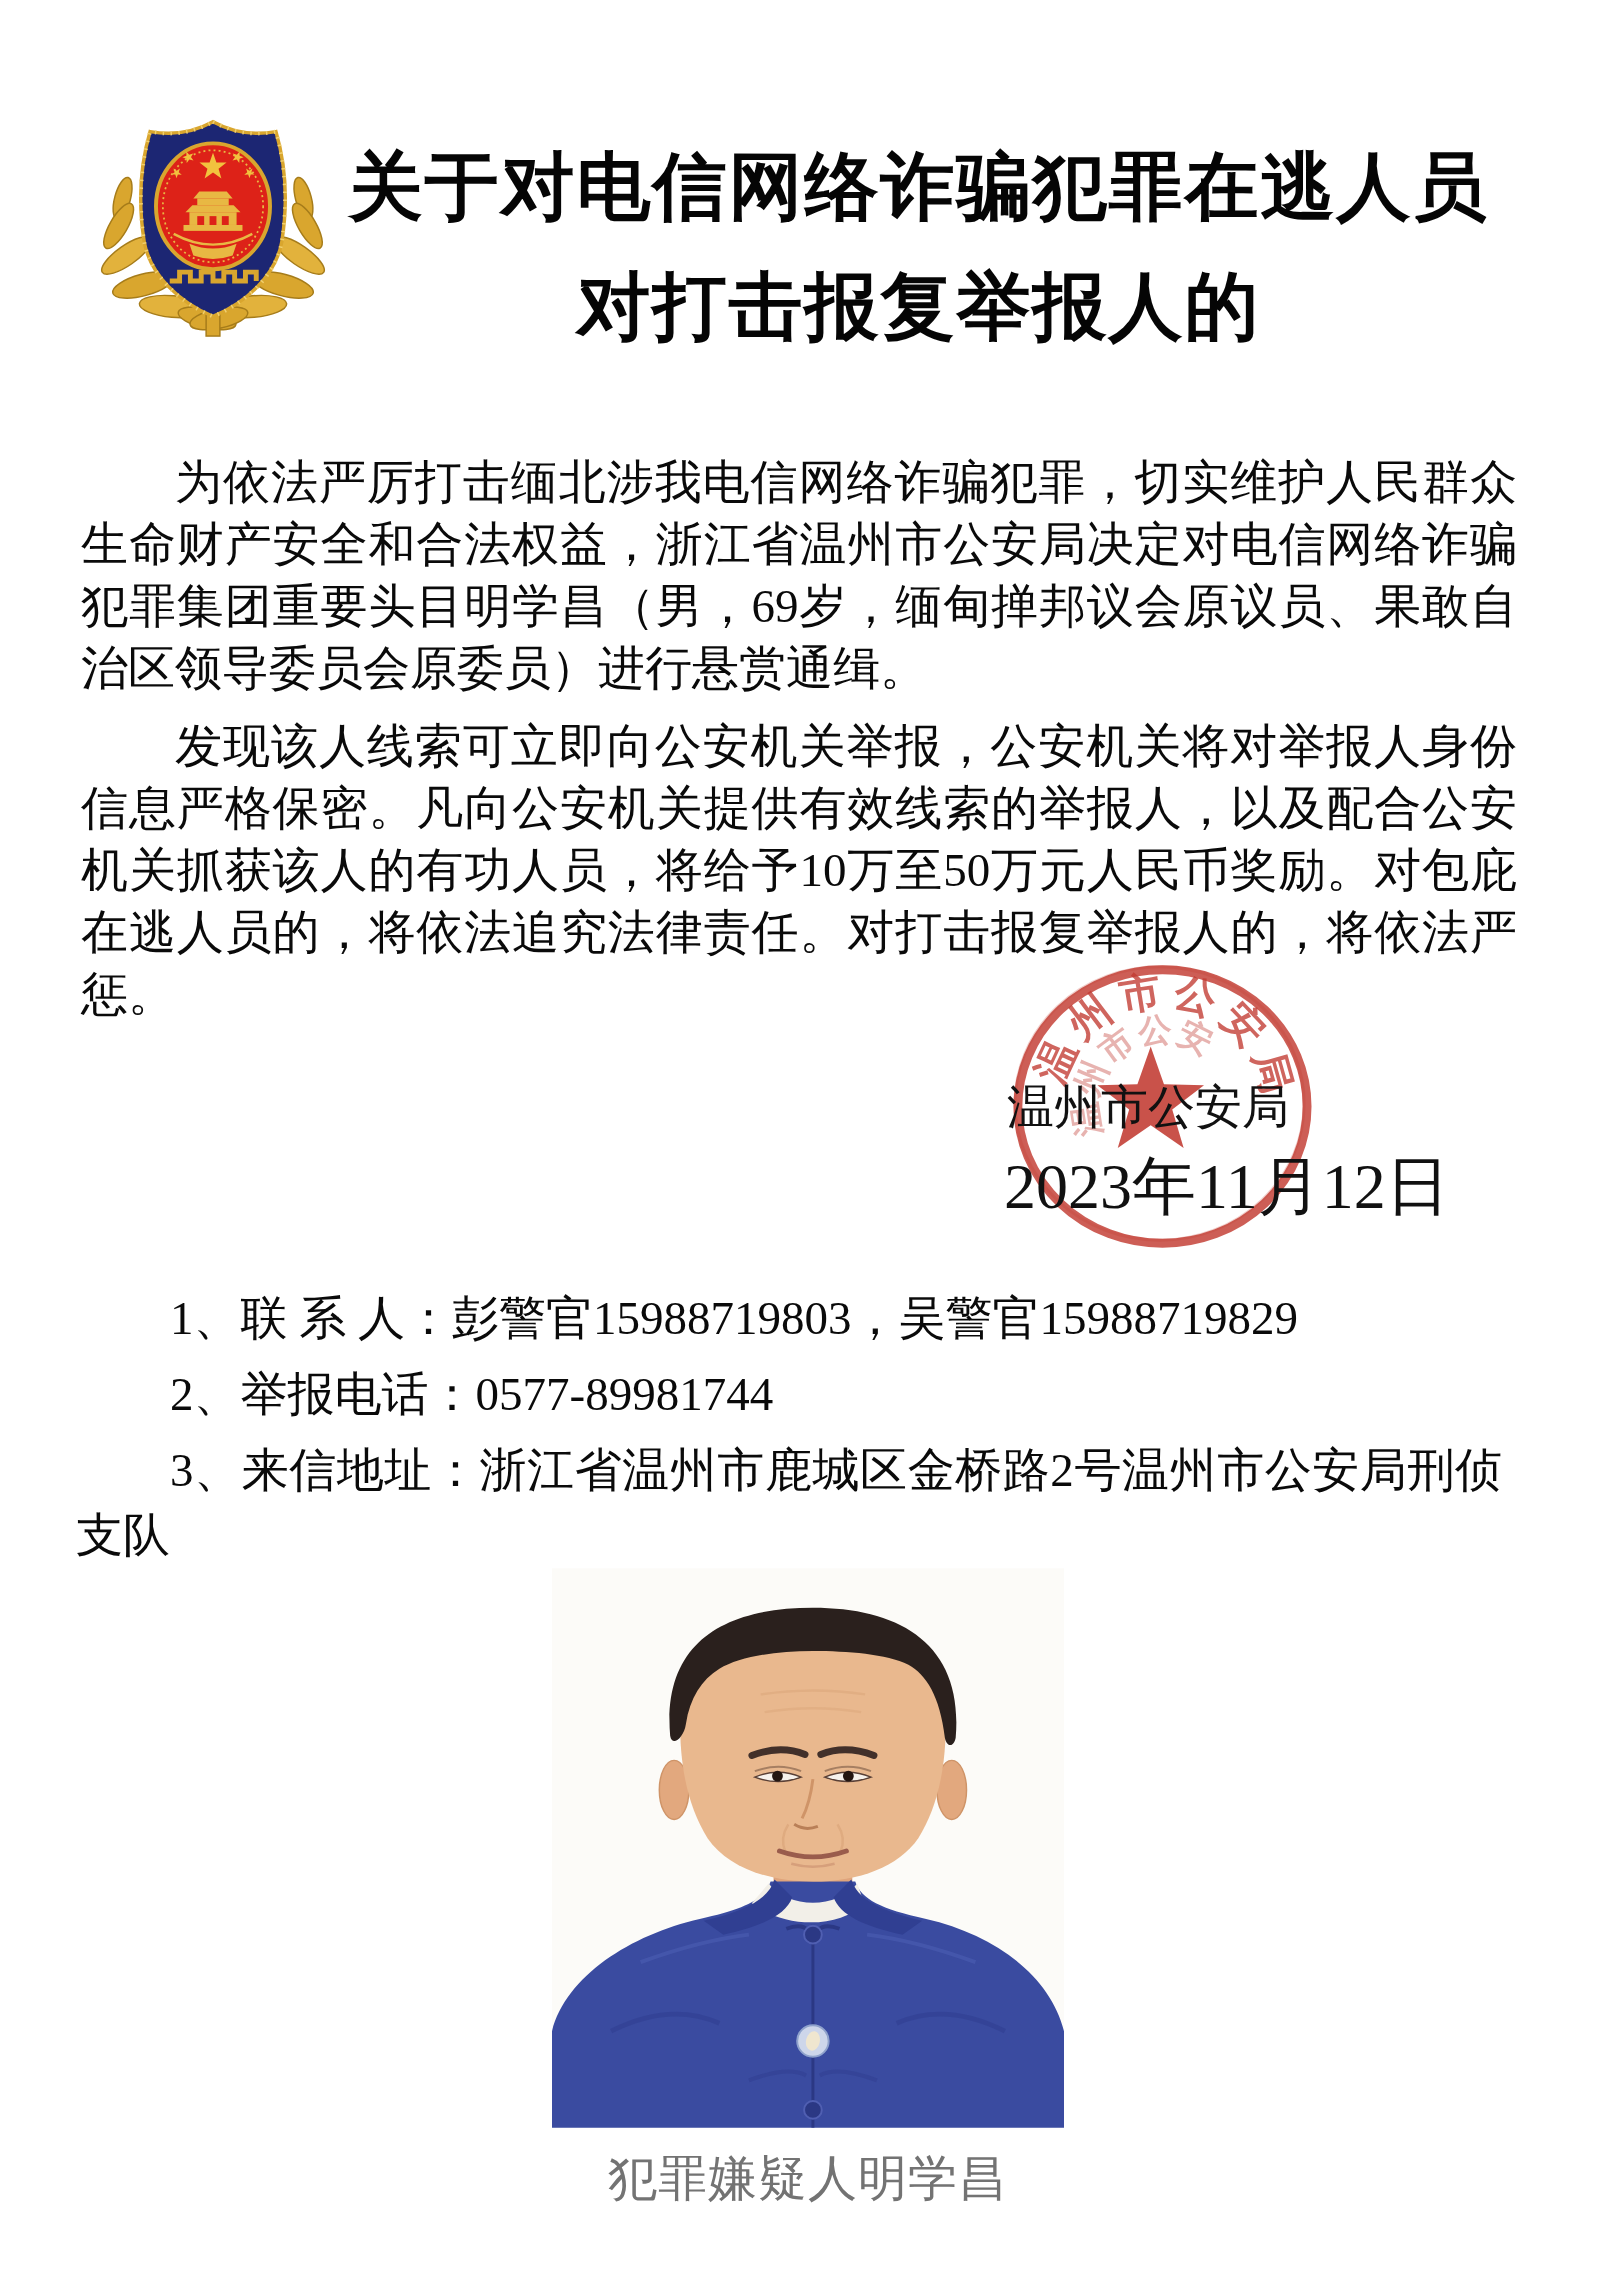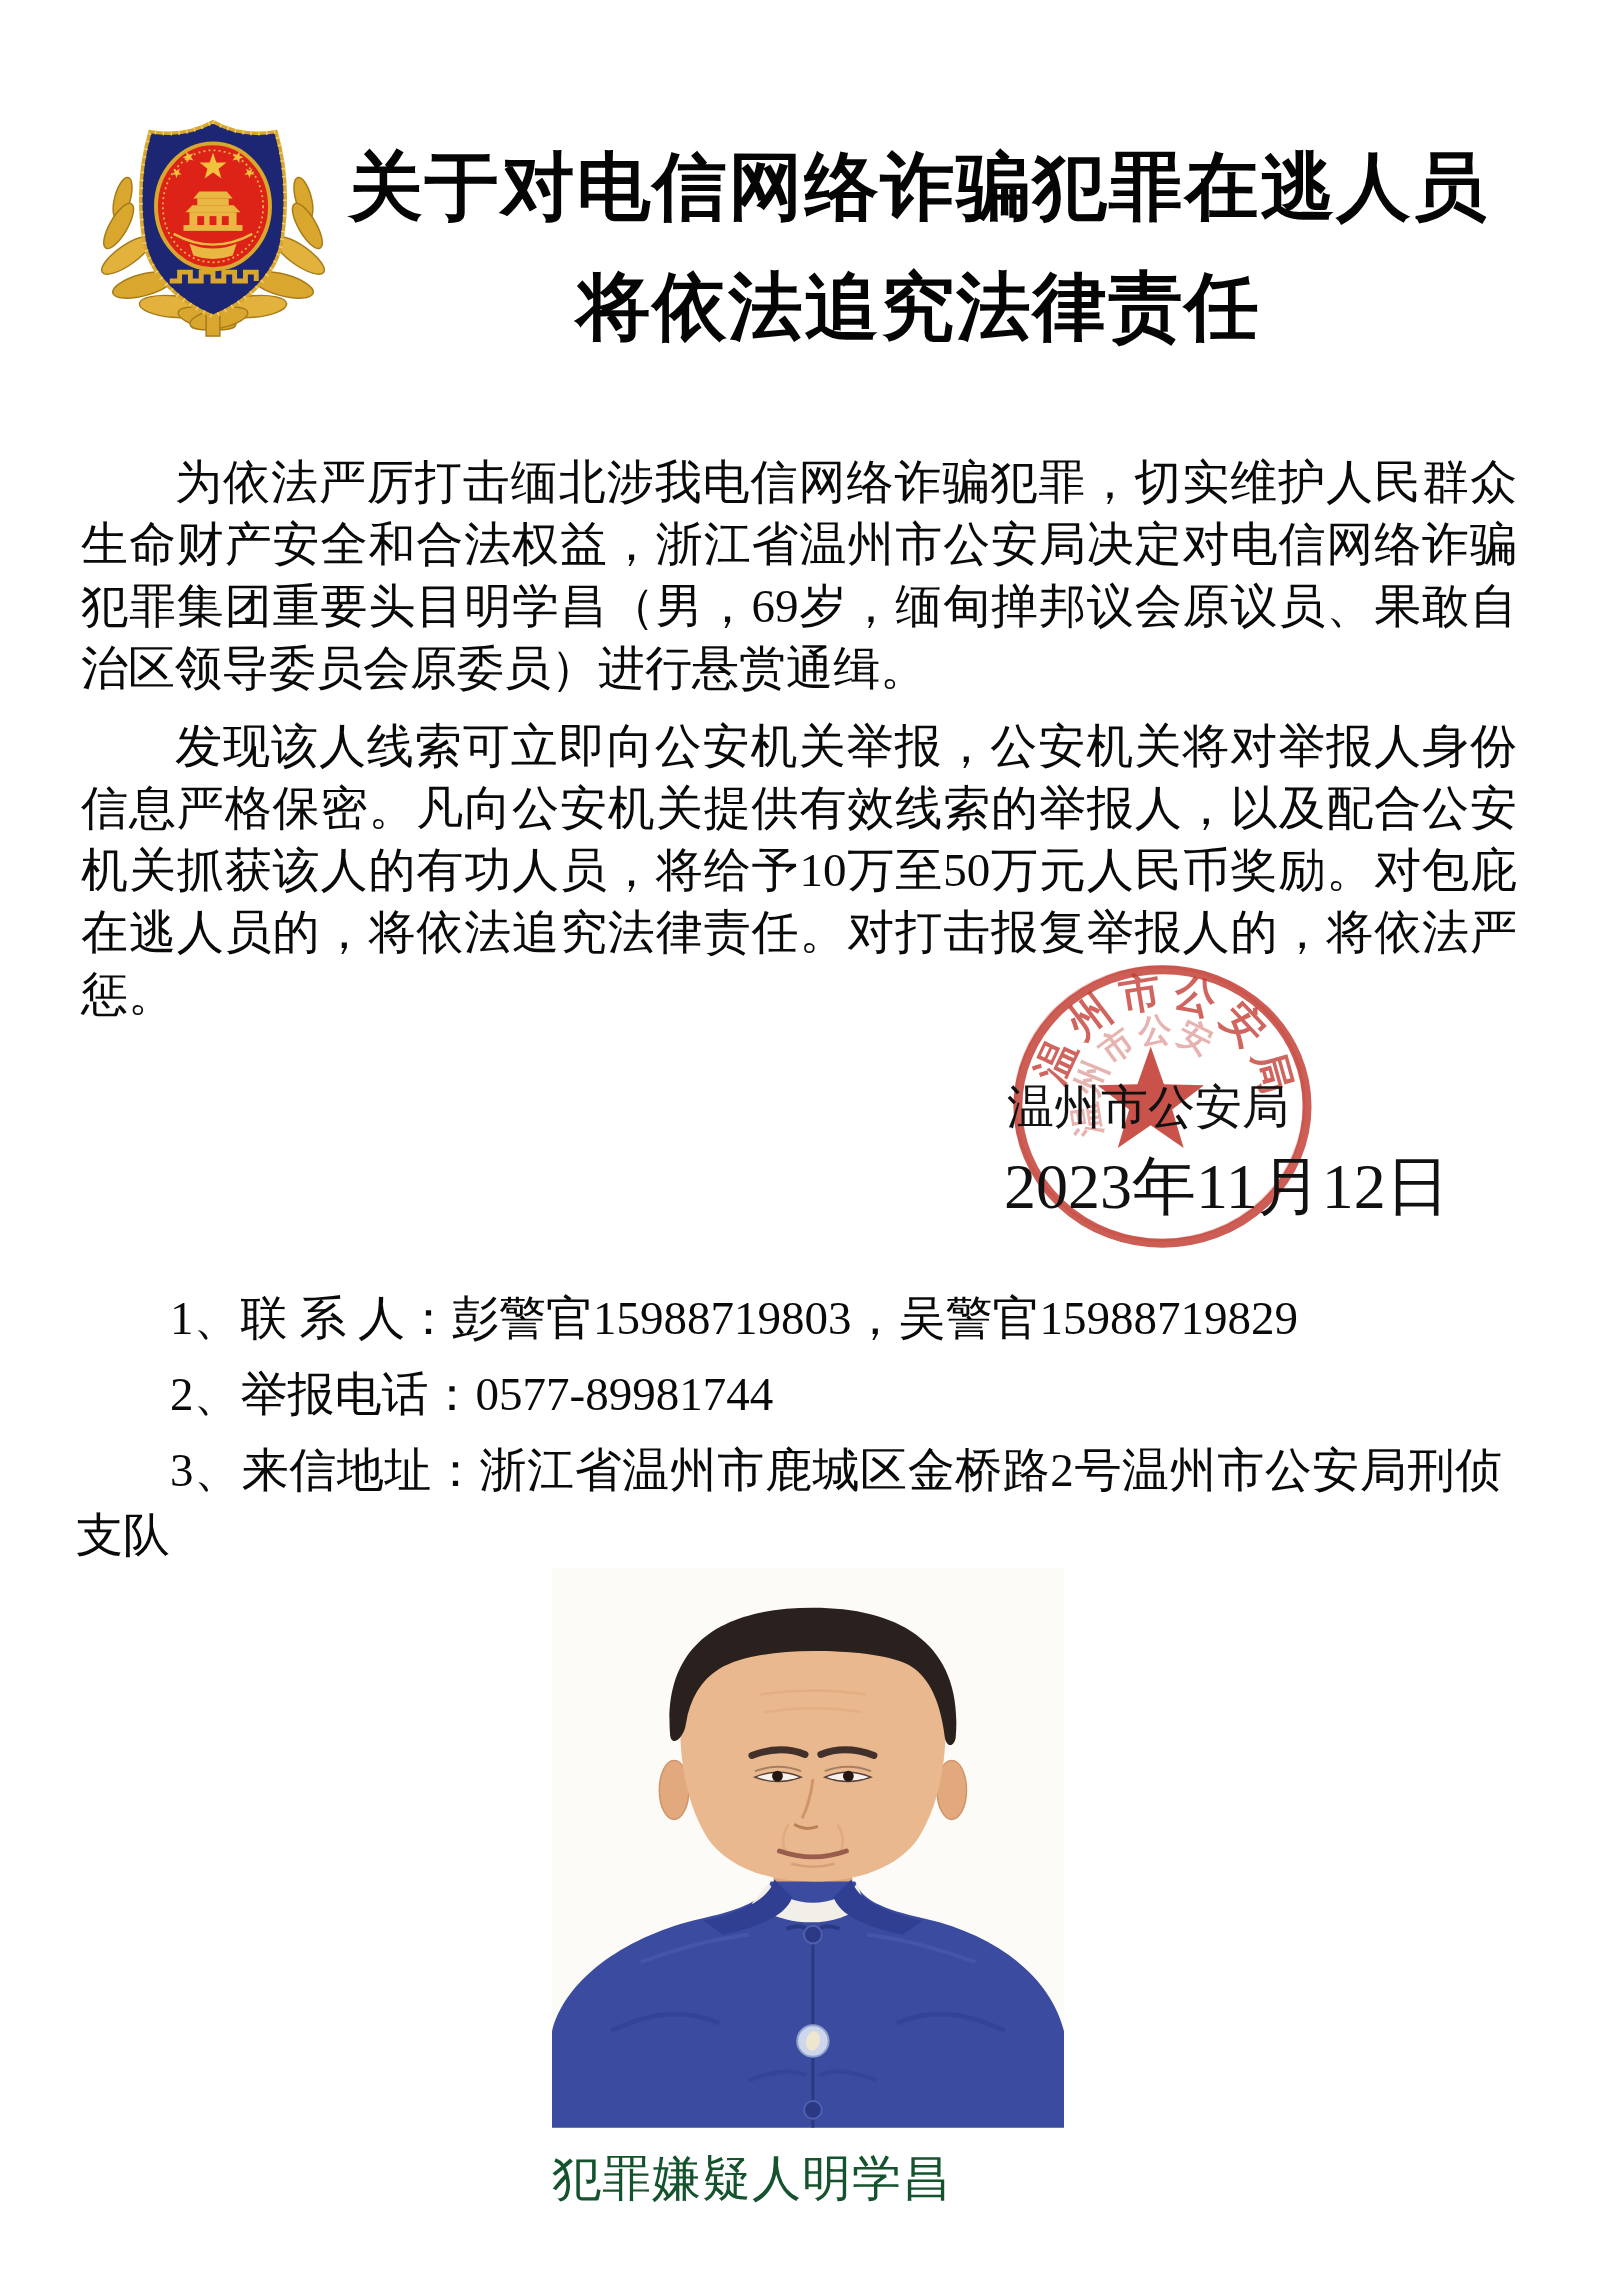--- a/index.html
+++ b/index.html
@@ -32,21 +32,21 @@
     font-size:64px;line-height:1;color:#111;margin-left:9px;
   }
   .contact{
     position:absolute;left:65px;top:1275px;width:1448px;
     font-size:47px;line-height:65px;text-align:justify;
   }
   .contact p{margin:11px;text-indent:2em;}
   .photo-svg{position:absolute;left:552px;top:1568px;width:512px;height:560px;}
   .photo-caption{
     position:absolute;left:552px;top:2147px;width:512px;
-    font-size:49px;line-height:1.3;color:#14532d;
+    text-align:center;font-size:49px;line-height:1.3;color:#737373;
     letter-spacing:1px;
   }
 </style>
 </head>
 <body>
 
 <div class="page">
 
   <svg class="emblem" viewBox="0 0 252 235" aria-hidden="true">
     <defs>
@@ -91,21 +91,21 @@
       <rect x="110" y="110" width="7" height="9"></rect>
       <rect x="122.5" y="110" width="7" height="9"></rect>
       <rect x="135" y="110" width="7" height="9"></rect>
     </g>
     <path d="M86,128 Q126,150 166,128" fill="none" stroke="#e8b843" stroke-width="2.5"></path>
     <path d="M102,138 Q126,148 150,138 L146,150 Q126,157 106,150 Z" fill="#e8b843"></path>
   </svg>
 
   <div class="title-block">
     <div>关于对电信网络诈骗犯罪在逃人员</div>
-    <div>将依法追究法律责任</div>
+    <div>对打击报复举报人的</div>
   </div>
 
   <div class="body-text">
     <p>为依法严厉打击缅北涉我电信网络诈骗犯罪，切实维护人民群众生命财产安全和合法权益，浙江省温州市公安局决定对电信网络诈骗犯罪集团重要头目明学昌（男，69岁，缅甸掸邦议会原议员、果敢自治区领导委员会原委员）进行悬赏通缉。</p>
     <p>发现该人线索可立即向公安机关举报，公安机关将对举报人身份信息严格保密。凡向公安机关提供有效线索的举报人，以及配合公安机关抓获该人的有功人员，将给予10万至50万元人民币奖励。对包庇在逃人员的，将依法追究法律责任。对打击报复举报人的，将依法严惩。</p>
   </div>
 
   <svg class="seal-svg" viewBox="0 0 324 304" aria-hidden="true">
     <defs>
       <path id="sealArc" d="M60.6,134.1 A103,103 0 0 1 263.4,134.1" fill="none"></path>

